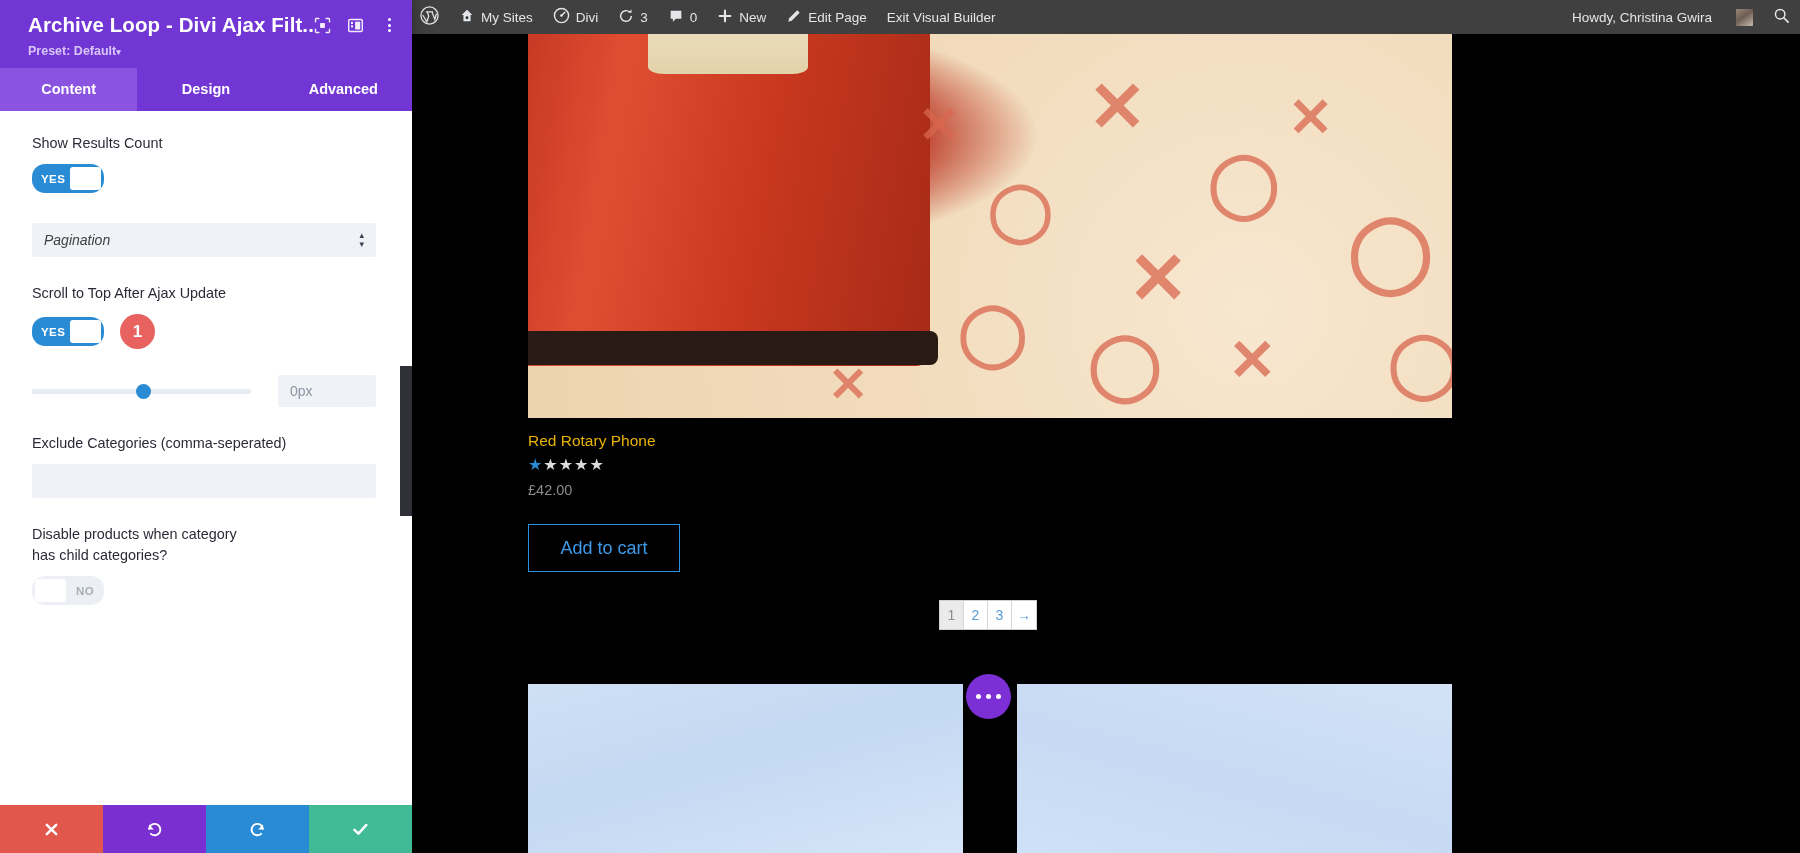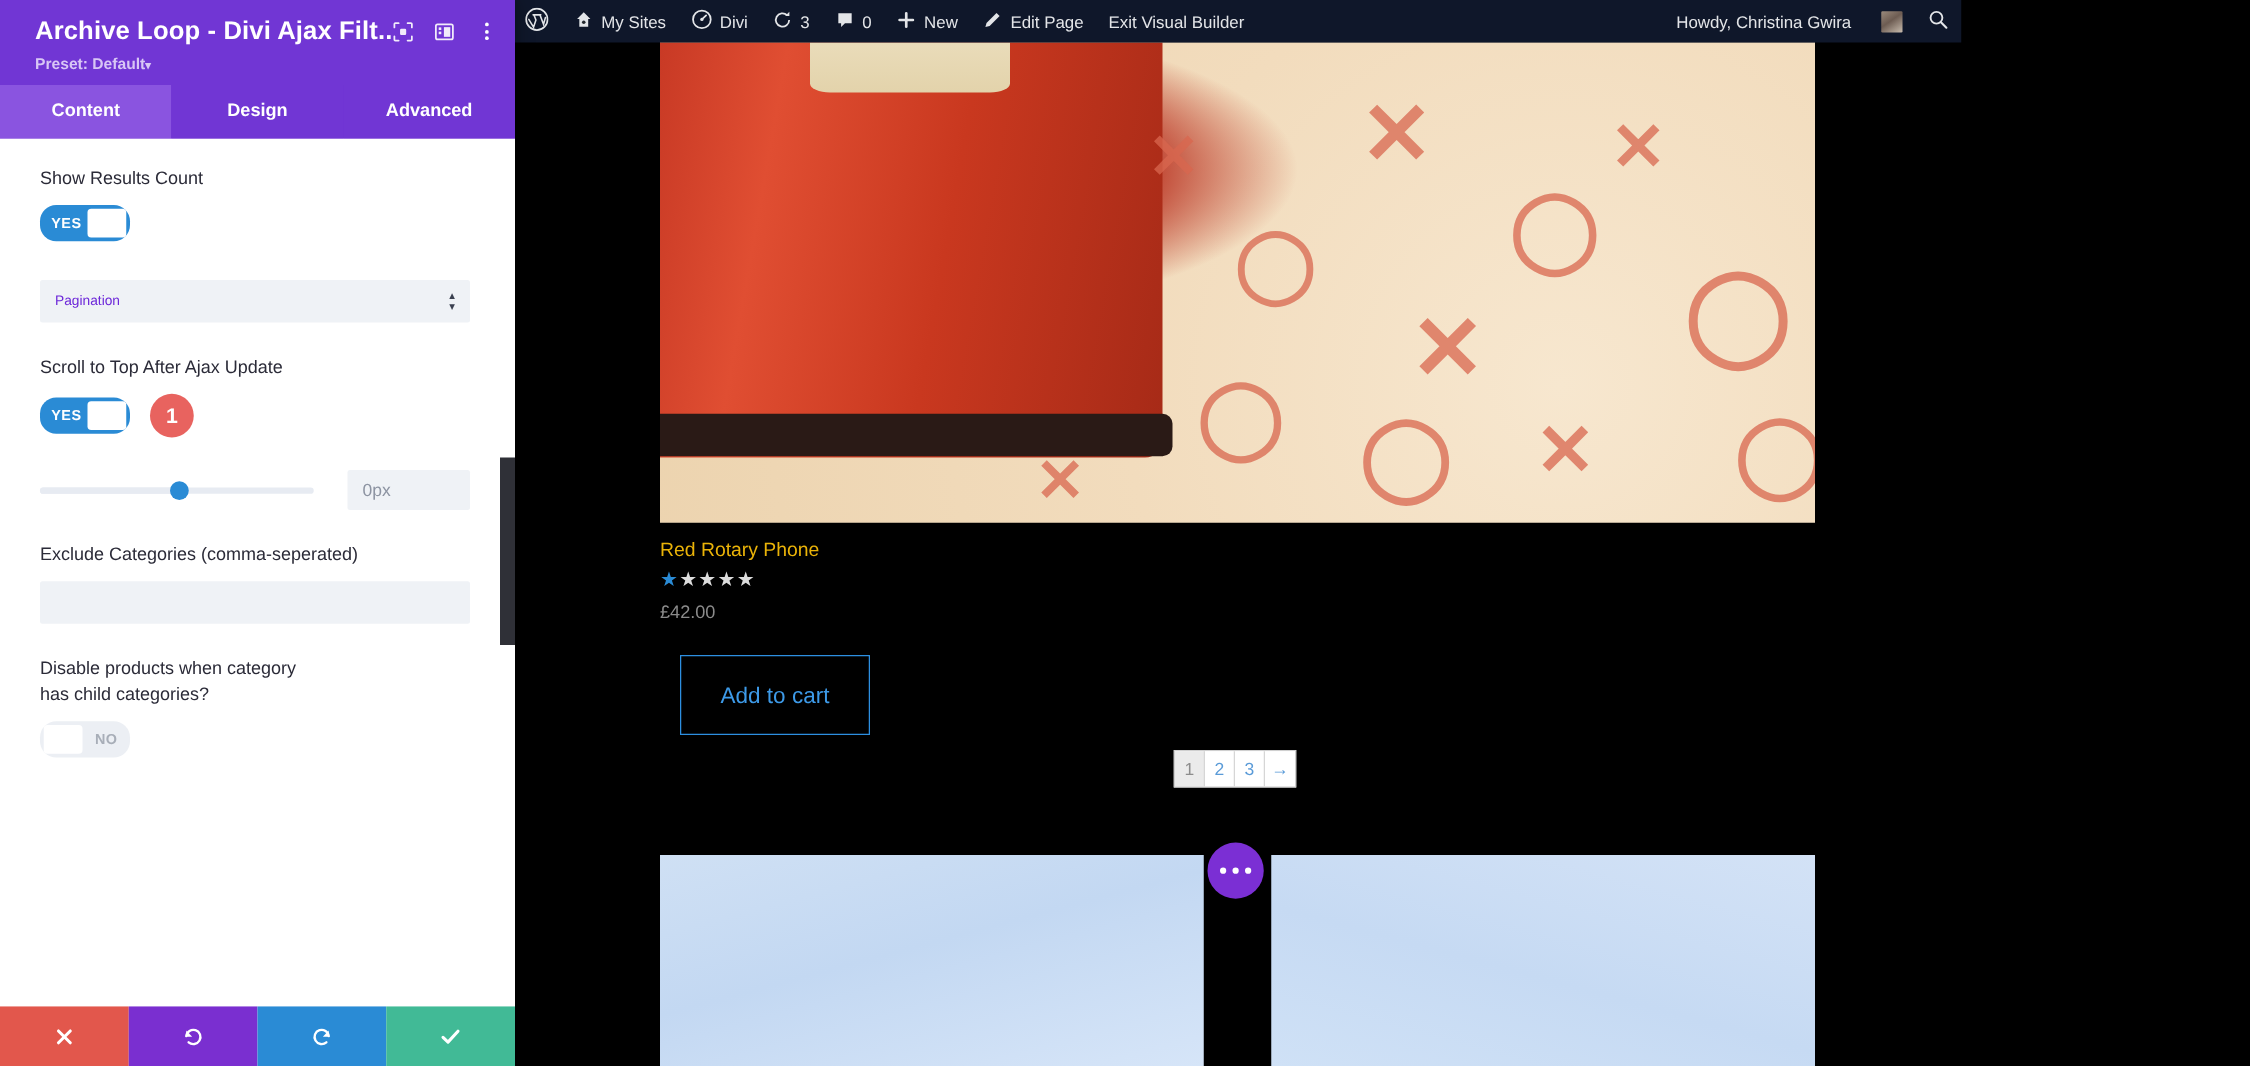--- a/index.html
+++ b/index.html
@@ -133,21 +133,21 @@
   
   .select-box {
     width: 344px; height: 34px;
     background: #eff2f6;
     border: none; border-radius: 2px;
     display: flex; align-items: center;
     padding: 0 12px;
     position: relative;
     cursor: pointer;
   }
-  .select-box .sel-val { font-size: 11px; color: #6d28d9; }
+  .select-box .sel-val { font-size: 14px; color: #404040; font-style: italic; }
   .select-arrows {
     position: absolute; right: 12px; top: 50%; transform: translateY(-50%);
     display: flex; flex-direction: column; gap: 2px; line-height: 0;
   }
   .select-arrows span { font-size: 9px; color: #3a4050; line-height: 7px; }
 
   
   .slider-row { display: flex; align-items: center; gap: 0; margin-top: 8px; }
   .slider-track {
     width: 219px; height: 5px; border-radius: 3px;
@@ -195,22 +195,22 @@
   }
   .pf-cancel { background: #e2574c; }
   .pf-undo   { background: #7a2fd0; }
   .pf-redo   { background: #2a8bd5; }
   .pf-save   { background: #41ba96; }
   .pf-btn svg { display:block; }
 
   
   .wp-adminbar {
     position: absolute; left: 412px; top: 0;
-    width: 1157px; height: 34px;
-    background: #0f172a;
+    width: 1388px; height: 34px;
+    background: #404040;
     display: flex; align-items: center;
     color: #e3e5e8;
     font-size: 13.5px;
     z-index: 20;
   }
   .ab-item {
     display: flex; align-items: center; gap: 6px;
     height: 34px; padding: 0 10px;
     cursor: pointer; white-space: nowrap; color: #e3e5e8;
   }
@@ -266,29 +266,28 @@
   .stars { position: absolute; left: 116px; top: 423px; display: flex; gap: 1px; }
   .star { font-size: 16px; line-height: 16px; }
   .star.on { color: #2a8bd5; }
   .star.off { color: #dcdcdc; }
   .prod-price {
     position: absolute; left: 116px; top: 448px;
     color: #8b8b8b; font-size: 14.5px;
   }
   .add-cart {
     position: absolute; left: 116px; top: 490px;
-    width: 152px; height: 64px;
+    width: 152px; height: 48px;
     border: 1px solid #2d8fe0;
     color: #3d9ae8;
     background: transparent;
     font-family: "Liberation Sans", sans-serif;
     font-size: 18px;
     display: flex; align-items: center; justify-content: center;
     cursor: pointer;
-    margin-left: 16px;
   }
   .pagination {
     position: absolute; left: 527px; top: 566px;
     display: flex;
     border: 1px solid #cfcfcf;
     background: #fff;
   }
   .pg-item {
     min-width: 24px; height: 28px;
     display: flex; align-items: center; justify-content: center;

